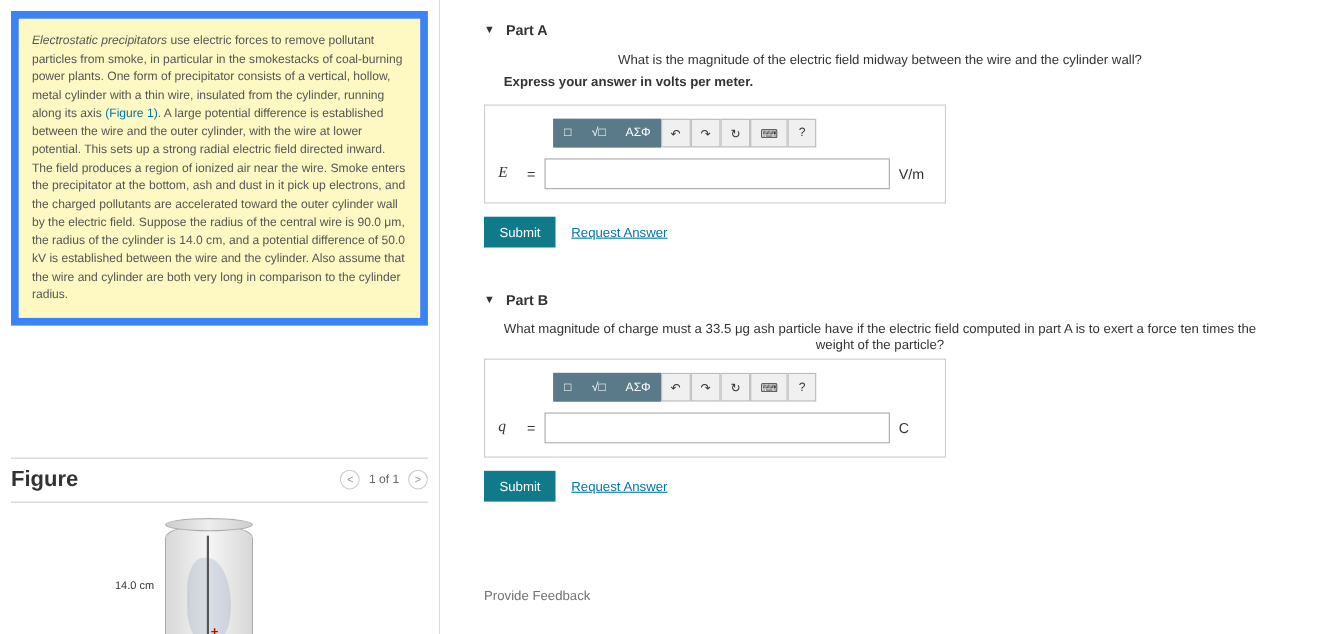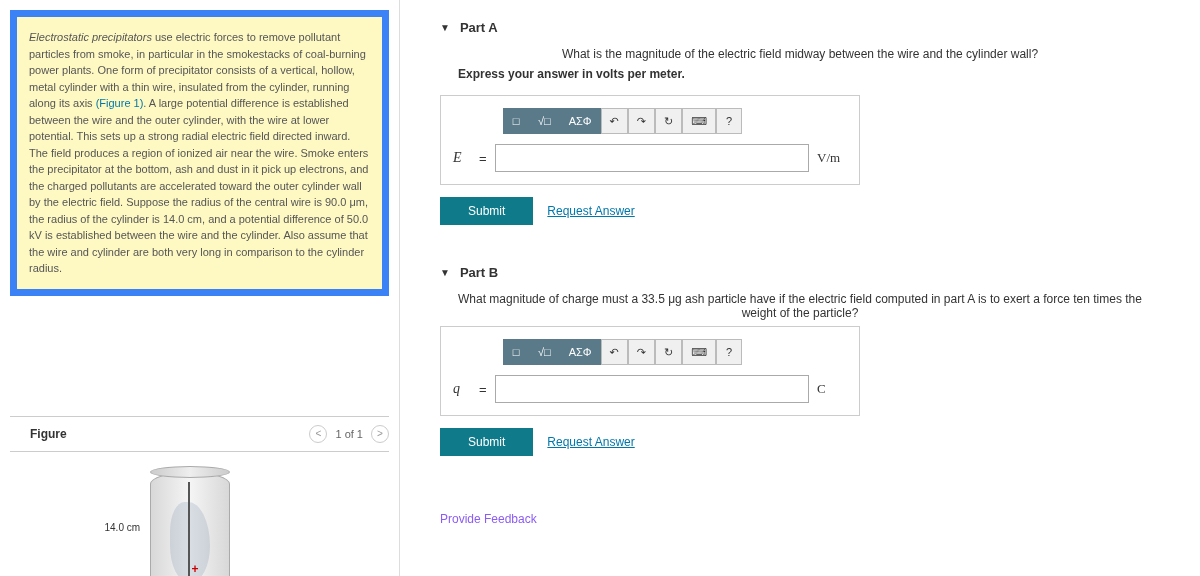--- a/index.html
+++ b/index.html
@@ -4,21 +4,21 @@
 <style>
 * { box-sizing: border-box; margin: 0; padding: 0; }
 body { font-family: Arial, sans-serif; font-size: 12px; color: #333; background: #fff; display: flex; }
 .left-panel { width: 400px; padding: 10px; border-right: 1px solid #ddd; }
 .right-panel { flex: 1; padding: 20px 40px; }
 .problem-box { border: 7px solid #3b82f6; background: #fef9c3; padding: 12px; font-size: 11px; line-height: 1.5; color: #555; }
 .problem-box i { font-style: italic; }
 .link { color: #0077aa; }
 .figure-section { margin-top: 120px; }
 .figure-header { display: flex; justify-content: space-between; align-items: center; border-top: 1px solid #ccc; border-bottom: 1px solid #ccc; padding: 8px 0; }
-.figure-header h3 { font-size: 12px; font-weight: bold; margin-left: 20px; }
+.figure-header h3 { font-size: 20px; font-weight: bold; }
 .pager { display: flex; align-items: center; gap: 8px; color: #666; font-size: 11px; }
 .pager-btn { width: 18px; height: 18px; border: 1px solid #ccc; border-radius: 50%; background: #fff; display: flex; align-items: center; justify-content: center; cursor: pointer; color: #999; font-size: 10px; }
 .figure-img { margin-top: 20px; display: flex; justify-content: center; }
 .cylinder-diagram { position: relative; width: 200px; height: 180px; }
 .cyl-body { position: absolute; left: 50px; top: 0; width: 80px; height: 140px; background: linear-gradient(90deg,#d8d8d8,#f5f5f5,#d8d8d8); border: 1px solid #aaa; border-radius: 40px 40px 8px 8px / 12px 12px 4px 4px; }
 .cyl-top { position: absolute; left: 50px; top: -6px; width: 80px; height: 12px; background: linear-gradient(90deg,#ccc,#eee,#ccc); border: 1px solid #aaa; border-radius: 50%; }
 .wavy { position: absolute; left: 70px; top: 30px; width: 40px; height: 80px; background: rgba(100,130,160,0.2); border-radius: 40% 60% 50% 50%; }
 .wire { position: absolute; left: 88px; top: 10px; width: 2px; height: 115px; background: #555; }
 .plus { position: absolute; left: 92px; top: 90px; color: #c00; font-size: 12px; font-weight: bold; }
 .dim-label { position: absolute; left: 5px; top: 50px; font-size: 10px; }
@@ -30,25 +30,25 @@
 .question { font-size: 12px; margin-bottom: 6px; text-align: center; }
 .instruction { font-size: 12px; font-weight: bold; margin-bottom: 14px; padding-left: 18px; }
 .answer-box { border: 1px solid #ccc; background: #fff; padding: 12px; width: 420px; }
 .toolbar { display: flex; gap: 0; margin-bottom: 10px; margin-left: 50px; }
 .toolbar .tbtn { border: 1px solid #bbb; background: #f0f0f0; padding: 4px 8px; font-size: 11px; cursor: pointer; display: flex; align-items: center; justify-content: center; min-width: 26px; height: 26px; }
 .toolbar .tbtn.dark { background: #5a7a8a; color: #fff; border-color: #5a7a8a; }
 .input-row { display: flex; align-items: center; gap: 8px; }
 .var-label { font-style: italic; font-family: "Times New Roman", serif; font-size: 14px; min-width: 18px; }
 .eq { font-size: 13px; }
 .answer-input { flex: 1; border: 1px solid #aaa; padding: 5px; height: 28px; font-size: 12px; }
-.unit { font-size: 13px; font-family: Liberation Serif, serif; min-width: 30px; }
+.unit { font-size: 13px; font-family: Liberation Sans, sans-serif; min-width: 30px; }
 .submit-row { margin-top: 12px; display: flex; align-items: center; gap: 14px; }
-.submit-btn { background: #0e7a8a; color: #fff; border: none; padding: 7px 28px; font-size: 12px; cursor: pointer; text-align: center; }
+.submit-btn { background: #0e7a8a; color: #fff; border: none; padding: 7px 14px; font-size: 12px; cursor: pointer; text-align: center; }
 .req-link { color: #0077aa; font-size: 12px; text-decoration: underline; cursor: pointer; }
-.feedback-link { color: #8b5cf6; font-size: 12px; cursor: pointer; margin-top: 16px; display: inline-block; }
+.feedback-link { color: #737373; font-size: 12px; cursor: pointer; margin-top: 38px; display: inline-block; }
 </style>
 </head>
 <body>
 
 <div class="left-panel">
   <div class="problem-box">
     <i>Electrostatic precipitators</i><span> use electric forces to remove pollutant particles from smoke, in particular in the smokestacks of coal-burning power plants. One form of precipitator consists of a vertical, hollow, metal cylinder with a thin wire, insulated from the cylinder, running along its axis </span><span class="link">(Figure 1)</span><span>. A large potential difference is established between the wire and the outer cylinder, with the wire at lower potential. This sets up a strong radial electric field directed inward. The field produces a region of ionized air near the wire. Smoke enters the precipitator at the bottom, ash and dust in it pick up electrons, and the charged pollutants are accelerated toward the outer cylinder wall by the electric field. Suppose the radius of the central wire is 90.0 μm, the radius of the cylinder is 14.0 cm, and a potential difference of 50.0 kV is established between the wire and the cylinder. Also assume that the wire and cylinder are both very long in comparison to the cylinder radius.</span>
   </div>
 
   <div class="figure-section">

